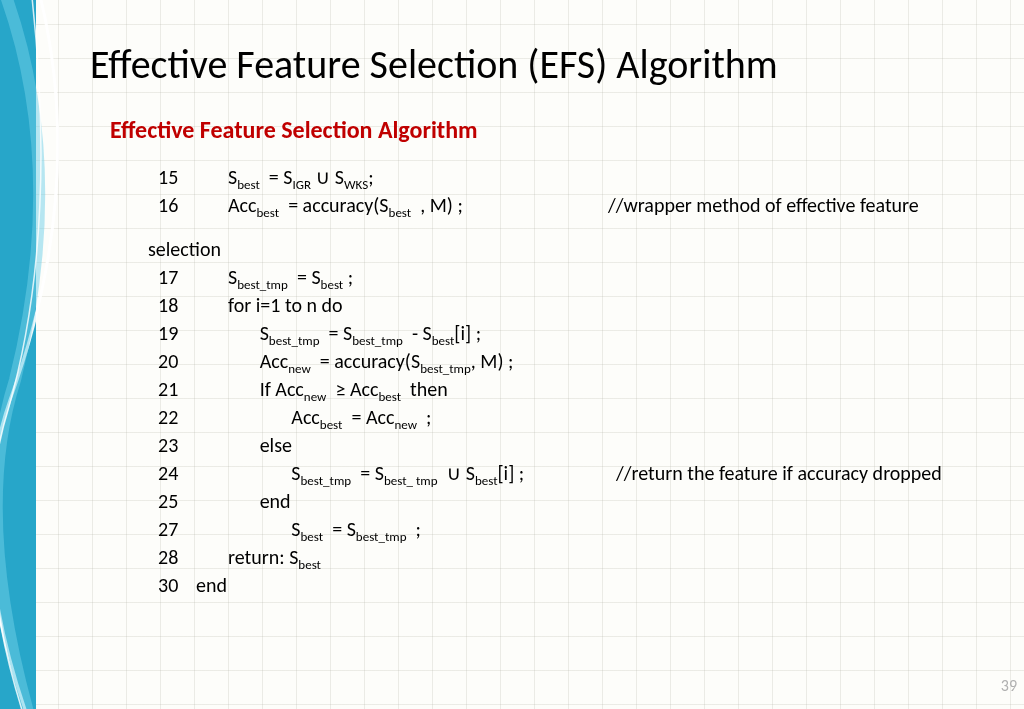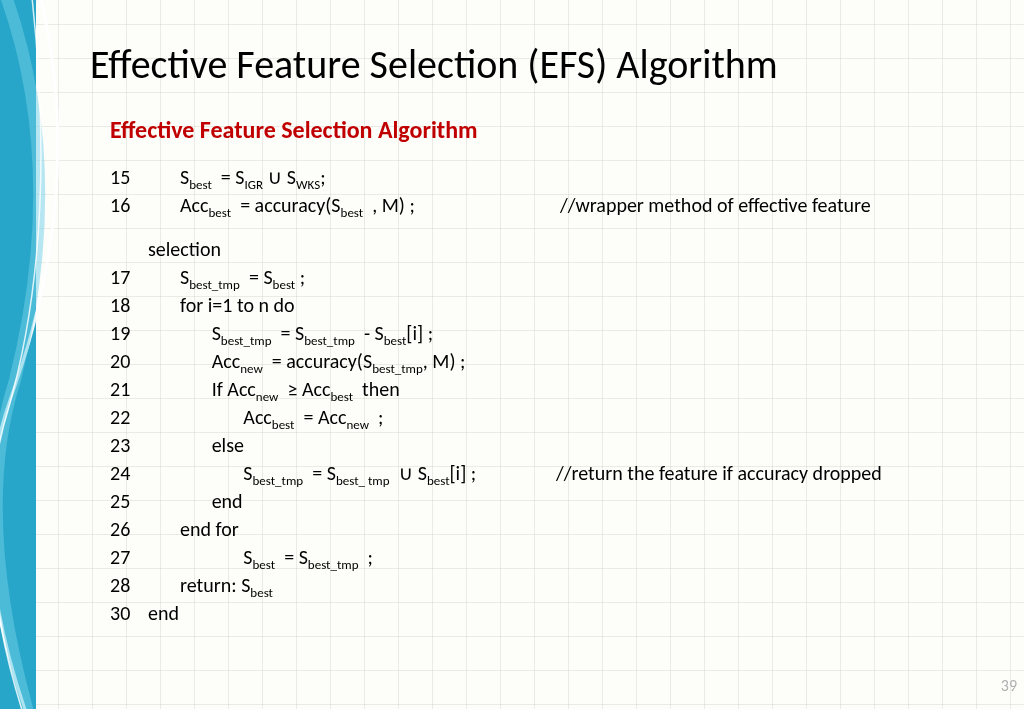--- a/index.html
+++ b/index.html
@@ -64,20 +64,21 @@
   }
   .row {
     display: flex;
     white-space: nowrap;
     align-items: baseline;
   }
   .ln {
     display: inline-block;
     width: 70px;
     flex-shrink: 0;
+    margin-left: 48px;
   }
   .code {
     flex: 0 0 auto;
   }
   .sub {
     font-size: 0.65em;
     vertical-align: sub;
     line-height: 0;
   }
   .wrap-indent {
@@ -188,32 +189,28 @@
       </div>
 
       <div class="row">
         <span class="ln">24</span>
         <span class="code" style="width:360px;">
           &nbsp;&nbsp;&nbsp;&nbsp;&nbsp;&nbsp;&nbsp;&nbsp;&nbsp;&nbsp;&nbsp;&nbsp;&nbsp;&nbsp;<span>S</span><span class="sub">best_tmp</span>&nbsp;&nbsp;=
           <span>S</span><span class="sub">best_ tmp</span>&nbsp;
           <span>∪</span>
           <span>S</span><span class="sub">best</span>[i] ;
         </span>
-        <span class="comment" style="margin-left:16px;">//return the feature if accuracy dropped</span>
+        <span class="comment" style="margin-left:28px;">//return the feature if accuracy dropped</span>
       </div>
 
       <div class="row">
         <span class="ln">25</span>
         <span class="code">&nbsp;&nbsp;&nbsp;&nbsp;&nbsp;&nbsp;&nbsp;<span>end</span></span>
       </div>
 
-      <div class="row">
-        <span class="ln">26</span>
-        <span class="code">end for</span>
-      </div>
 
       <div class="row">
         <span class="ln">27</span>
         <span class="code">
           &nbsp;&nbsp;&nbsp;&nbsp;&nbsp;&nbsp;&nbsp;&nbsp;&nbsp;&nbsp;&nbsp;&nbsp;&nbsp;&nbsp;<span>S</span><span class="sub">best</span>&nbsp;&nbsp;=
           <span>S</span><span class="sub">best_tmp</span>&nbsp;&nbsp;;
         </span>
       </div>
 
       <div class="row">

